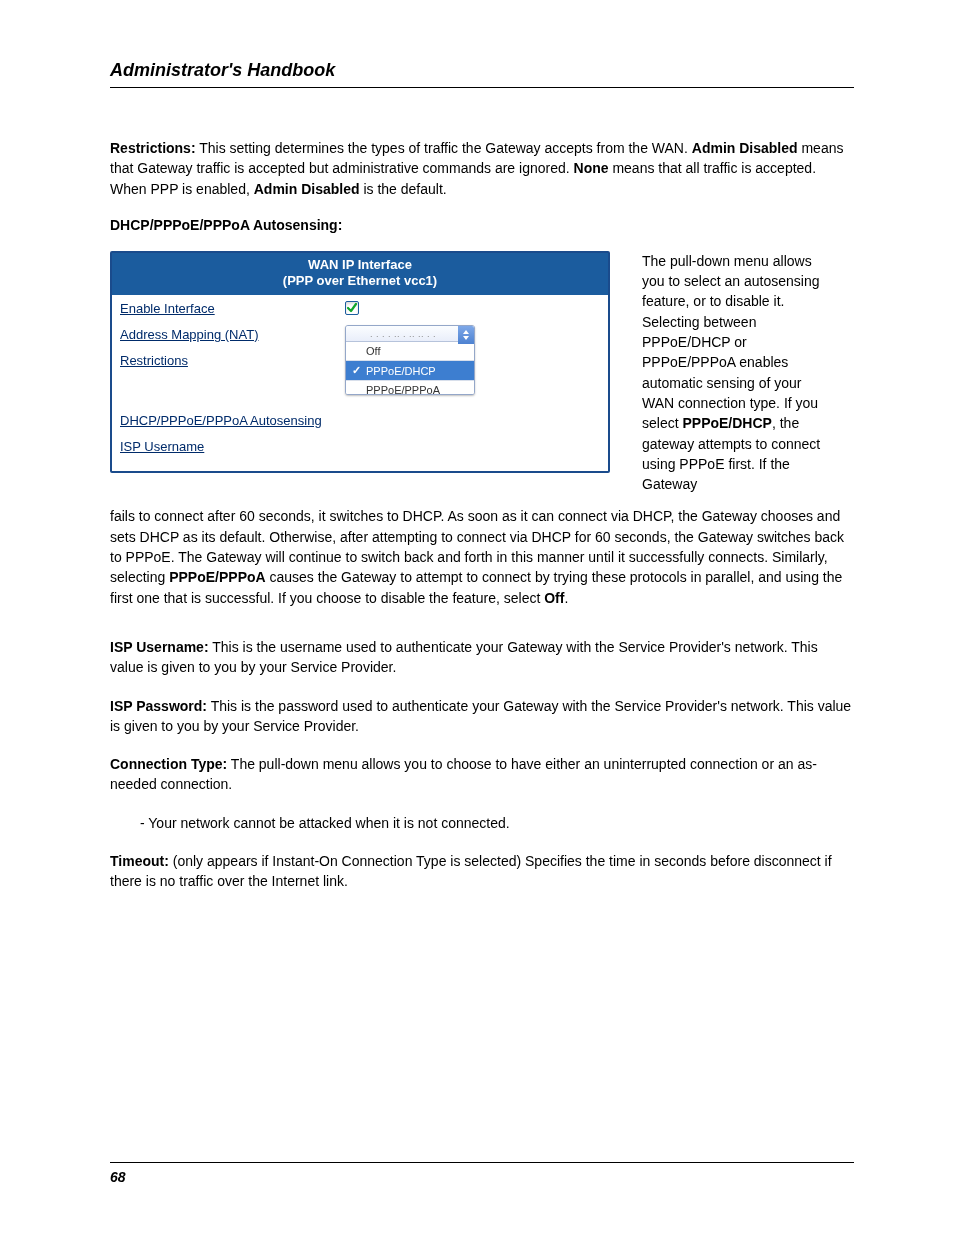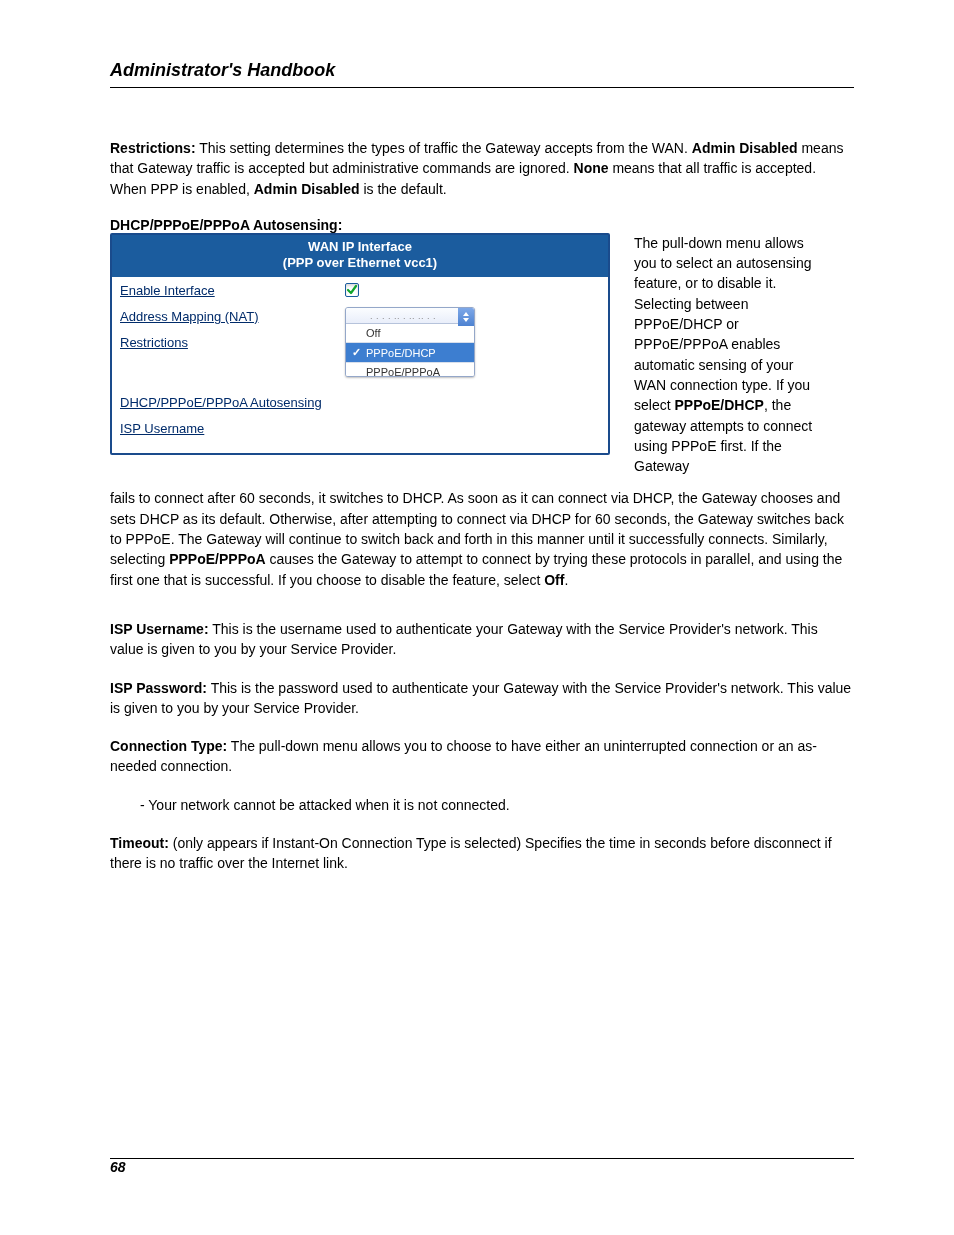--- a/index.html
+++ b/index.html
@@ -24,25 +24,25 @@
     .header-title {
       font-weight: bold;
       font-style: italic;
       font-size: 18px;
     }
     .para {
       line-height: 1.45;
       margin-bottom: 18px;
     }
     .bold { font-weight: bold; }
-    .section-heading { font-weight: bold; }
+    .section-heading { font-weight: bold; margin-bottom: 18px; }
     .figure-row {
       display: flex;
       align-items: flex-start;
-      gap: 24px;
+      gap: 32px;
       margin-bottom: 12px;
     }
     .figure-box {
       width: 500px;
       border: 2px solid #1a4b8c;
       border-radius: 2px;
       background: #fff;
       font-size: 13px;
       padding-bottom: 12px;
     }
@@ -136,22 +136,23 @@
     }
     .cont-para {
       line-height: 1.45;
       margin-bottom: 29px;
     }
     .sub-list { margin-left: 24px; margin-bottom: 18px; }
     .sub-item { line-height: 1.45; margin-bottom: 2px; }
     .sub-sub { margin-left: 6px; line-height: 1.45; }
     .footer {
       position: absolute;
-      left: 110px; right: 100px; bottom: 60px;
+      left: 110px; right: 100px; bottom: 50px;
       border-top: 1.5px solid #000;
+      padding-top: 6px;
     }
     .page-num { font-weight: bold; font-style: italic; font-size: 14px; }
   </style>
 </head>
 <body>
 
 <div class="header">
   <div class="header-title">Administrator's Handbook</div>
 </div>
 

